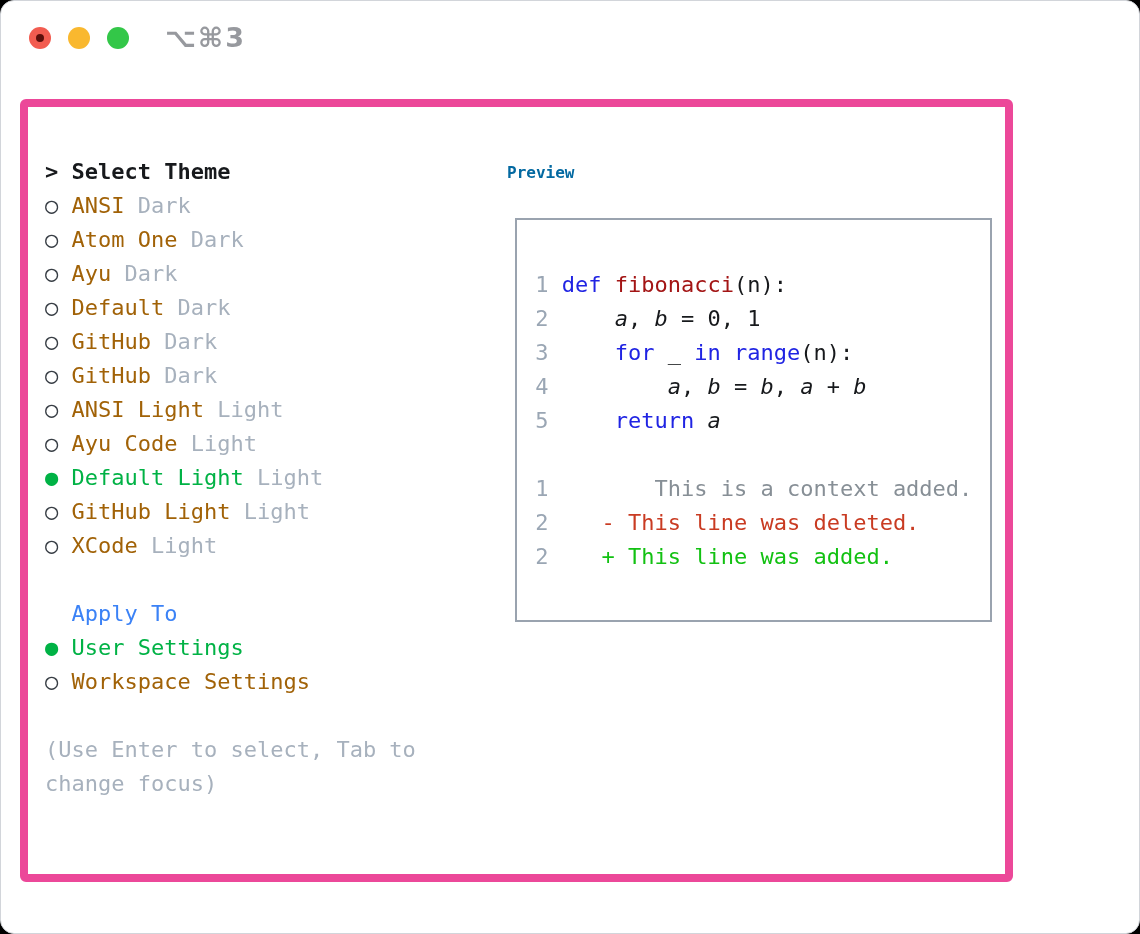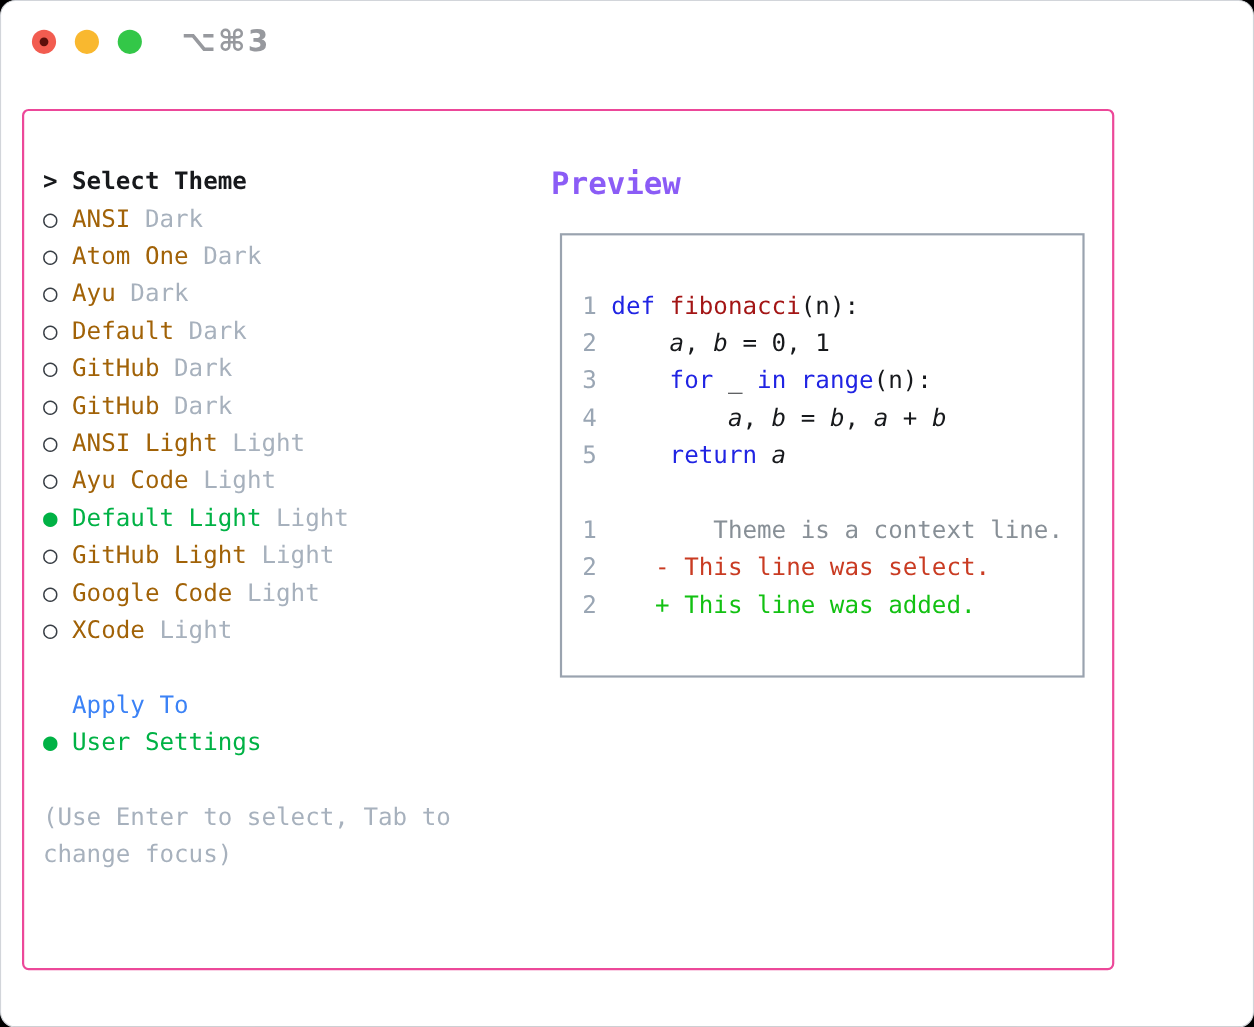--- a/index.html
+++ b/index.html
@@ -15,35 +15,35 @@
   .tl.green{left:106px;background:var(--traffic-green);}
   .tl .dot{position:absolute;left:7px;top:7px;width:8px;height:8px;border-radius:50%;background:#5c0f0b;}
   .shortcut{
     position:absolute;left:164px;top:21px;height:32px;line-height:32px;
     font-family:"DejaVu Sans",sans-serif;font-size:27px;font-weight:600;
     color:#97999e;letter-spacing:2px;
   }
   
   .panel{
     position:absolute;left:19px;top:98px;width:993px;height:783px;
-    box-sizing:border-box;border:2px solid #ec4899;border-radius:6px;background:#fff;
+    box-sizing:border-box;border:8px solid #ec4899;border-radius:6px;background:#fff;
   }
   .row{height:34px;line-height:34px;font-size:22px;white-space:pre;}
   .left-col{position:absolute;left:17px;top:48px;}
   .hdr-text{color:#17191c;font-weight:bold;}
   .marker{color:#383e45;}
   .marker.sel{color:var(--accent-green);}
   .item-name{color:#a16207;}
   .item-name.sel{color:var(--accent-green);}
   .variant{color:var(--dim-gray);}
   .apply-hdr{color:#3b82f6;}
   .help{color:var(--dim-gray);}
   
   .preview-title{position:absolute;left:479px;top:49px;height:34px;line-height:34px;
-    font-size:28px;font-weight:bold;color:#8b5cf6;}
+    font-size:16px;font-weight:bold;color:#0369a1;}
   .preview-box{
     position:absolute;left:487px;top:111px;width:477px;height:404px;
     box-sizing:border-box;border:2px solid #9aa3af;background:#fff;
   }
   .preview-lines{padding:48px 0 0 5px;color:#17191c;}
   .lnum{color:var(--line-number-gray);}
   .tok-kw{color:var(--keyword-blue);}
   .tok-fn{color:var(--function-red);}
   .tok-var{font-style:italic;}
   .diff-context{color:var(--context-gray);}
@@ -69,37 +69,37 @@
         <div class="row"><span class="marker">○ </span><span class="item-name">ANSI</span><span class="variant"> Dark</span></div>
         <div class="row"><span class="marker">○ </span><span class="item-name">Atom One</span><span class="variant"> Dark</span></div>
         <div class="row"><span class="marker">○ </span><span class="item-name">Ayu</span><span class="variant"> Dark</span></div>
         <div class="row"><span class="marker">○ </span><span class="item-name">Default</span><span class="variant"> Dark</span></div>
         <div class="row"><span class="marker">○ </span><span class="item-name">GitHub</span><span class="variant"> Dark</span></div>
         <div class="row"><span class="marker">○ </span><span class="item-name">GitHub</span><span class="variant"> Dark</span></div>
         <div class="row"><span class="marker">○ </span><span class="item-name">ANSI Light</span><span class="variant"> Light</span></div>
         <div class="row"><span class="marker">○ </span><span class="item-name">Ayu Code</span><span class="variant"> Light</span></div>
         <div class="row"><span class="marker sel">● </span><span class="item-name sel">Default Light</span><span class="variant"> Light</span></div>
         <div class="row"><span class="marker">○ </span><span class="item-name">GitHub Light</span><span class="variant"> Light</span></div>
-        <div class="row"><span class="marker">○ </span><span class="item-name">Google Code</span><span class="variant"> Light</span></div>
         <div class="row"><span class="marker">○ </span><span class="item-name">XCode</span><span class="variant"> Light</span></div>
         <div class="row"></div>
         <div class="row"><span class="apply-hdr">  Apply To</span></div>
         <div class="row"><span class="marker sel">● </span><span class="item-name sel">User Settings</span></div>
+        <div class="row"><span class="marker">○ </span><span class="item-name">Workspace Settings</span></div>
         <div class="row"></div>
         <div class="row"><span class="help">(Use Enter to select, Tab to</span></div>
         <div class="row"><span class="help">change focus)</span></div>
       </div>
     <div class="preview-title">Preview</div>
     <div class="preview-box">
       <div class="preview-lines" id="preview-lines">
           <div class="row"><span class="lnum"> 1 </span><span class="tok-kw">def</span><span> </span><span class="tok-fn">fibonacci</span><span>(n):</span></div>
           <div class="row"><span class="lnum"> 2 </span><span>    </span><span class="tok-var">a</span><span>, </span><span class="tok-var">b</span><span> = 0, 1</span></div>
           <div class="row"><span class="lnum"> 3 </span><span>    </span><span class="tok-kw">for</span><span> _ </span><span class="tok-kw">in</span><span> </span><span class="tok-kw">range</span><span>(n):</span></div>
           <div class="row"><span class="lnum"> 4 </span><span>        </span><span class="tok-var">a</span><span>, </span><span class="tok-var">b</span><span> = </span><span class="tok-var">b</span><span>, </span><span class="tok-var">a</span><span> + </span><span class="tok-var">b</span></div>
           <div class="row"><span class="lnum"> 5 </span><span>    </span><span class="tok-kw">return</span><span> </span><span class="tok-var">a</span></div>
           <div class="row"></div>
-          <div class="row"><span class="lnum"> 1 </span><span class="diff-context">       Theme is a context line.</span></div>
-          <div class="row"><span class="lnum"> 2 </span><span class="diff-deleted">   - This line was select.</span></div>
+          <div class="row"><span class="lnum"> 1 </span><span class="diff-context">       This is a context added.</span></div>
+          <div class="row"><span class="lnum"> 2 </span><span class="diff-deleted">   - This line was deleted.</span></div>
           <div class="row"><span class="lnum"> 2 </span><span class="diff-added">   + This line was added.</span></div>
         </div>
     </div>
   </div>
 </div>
 
 </body></html>

